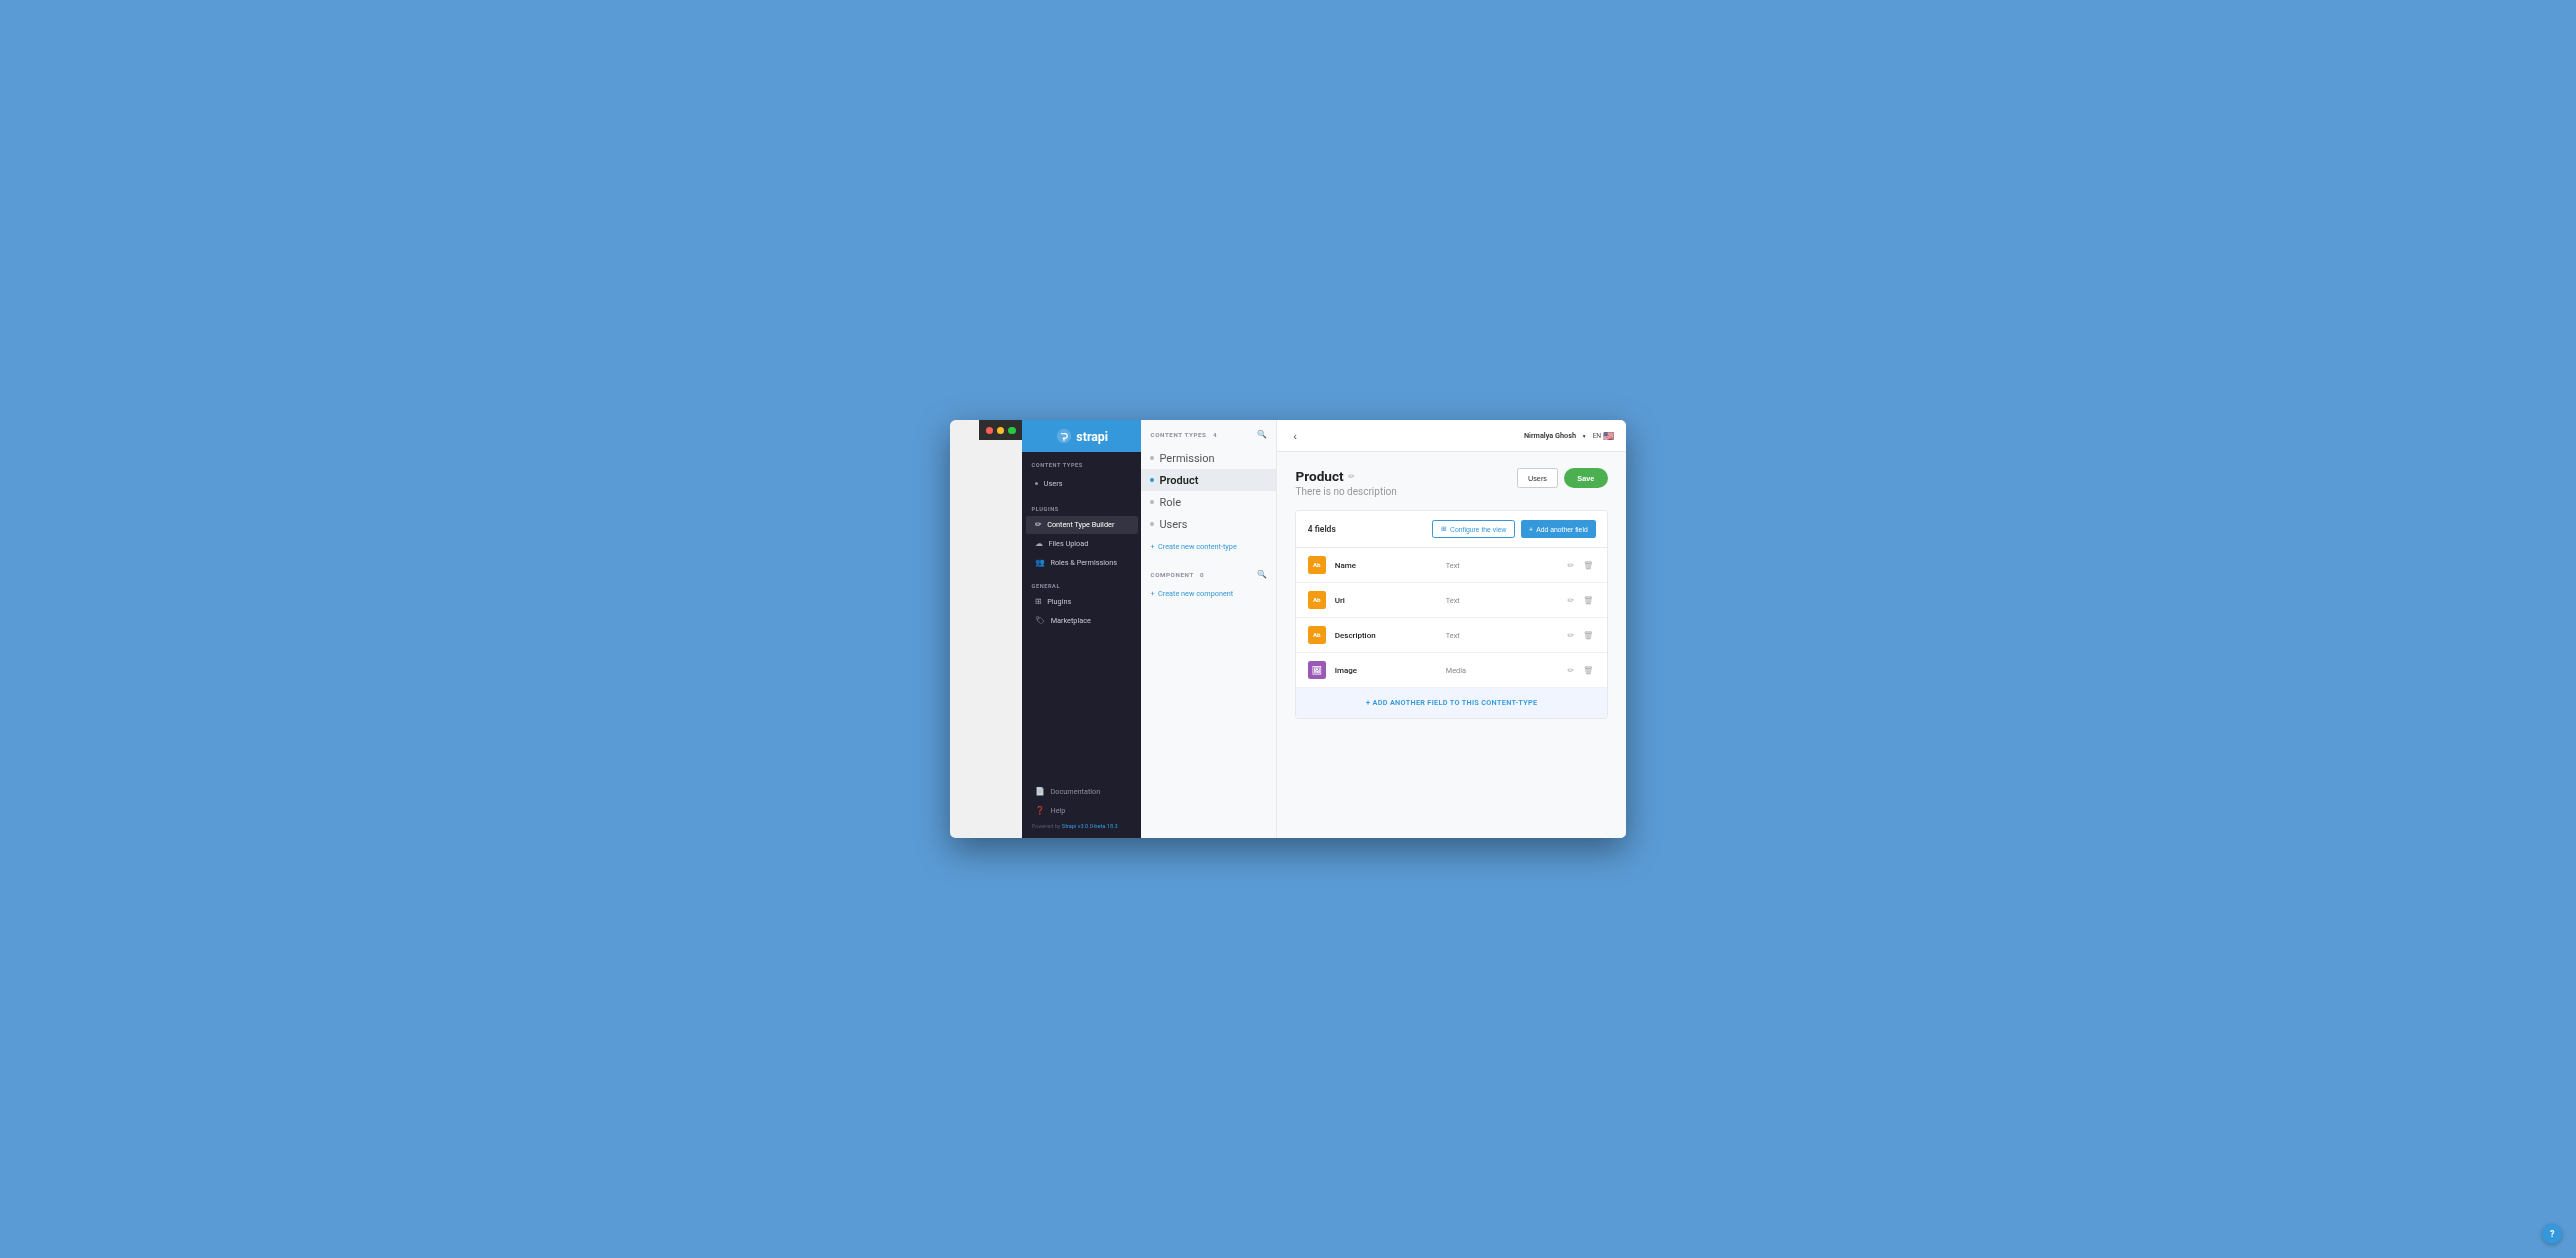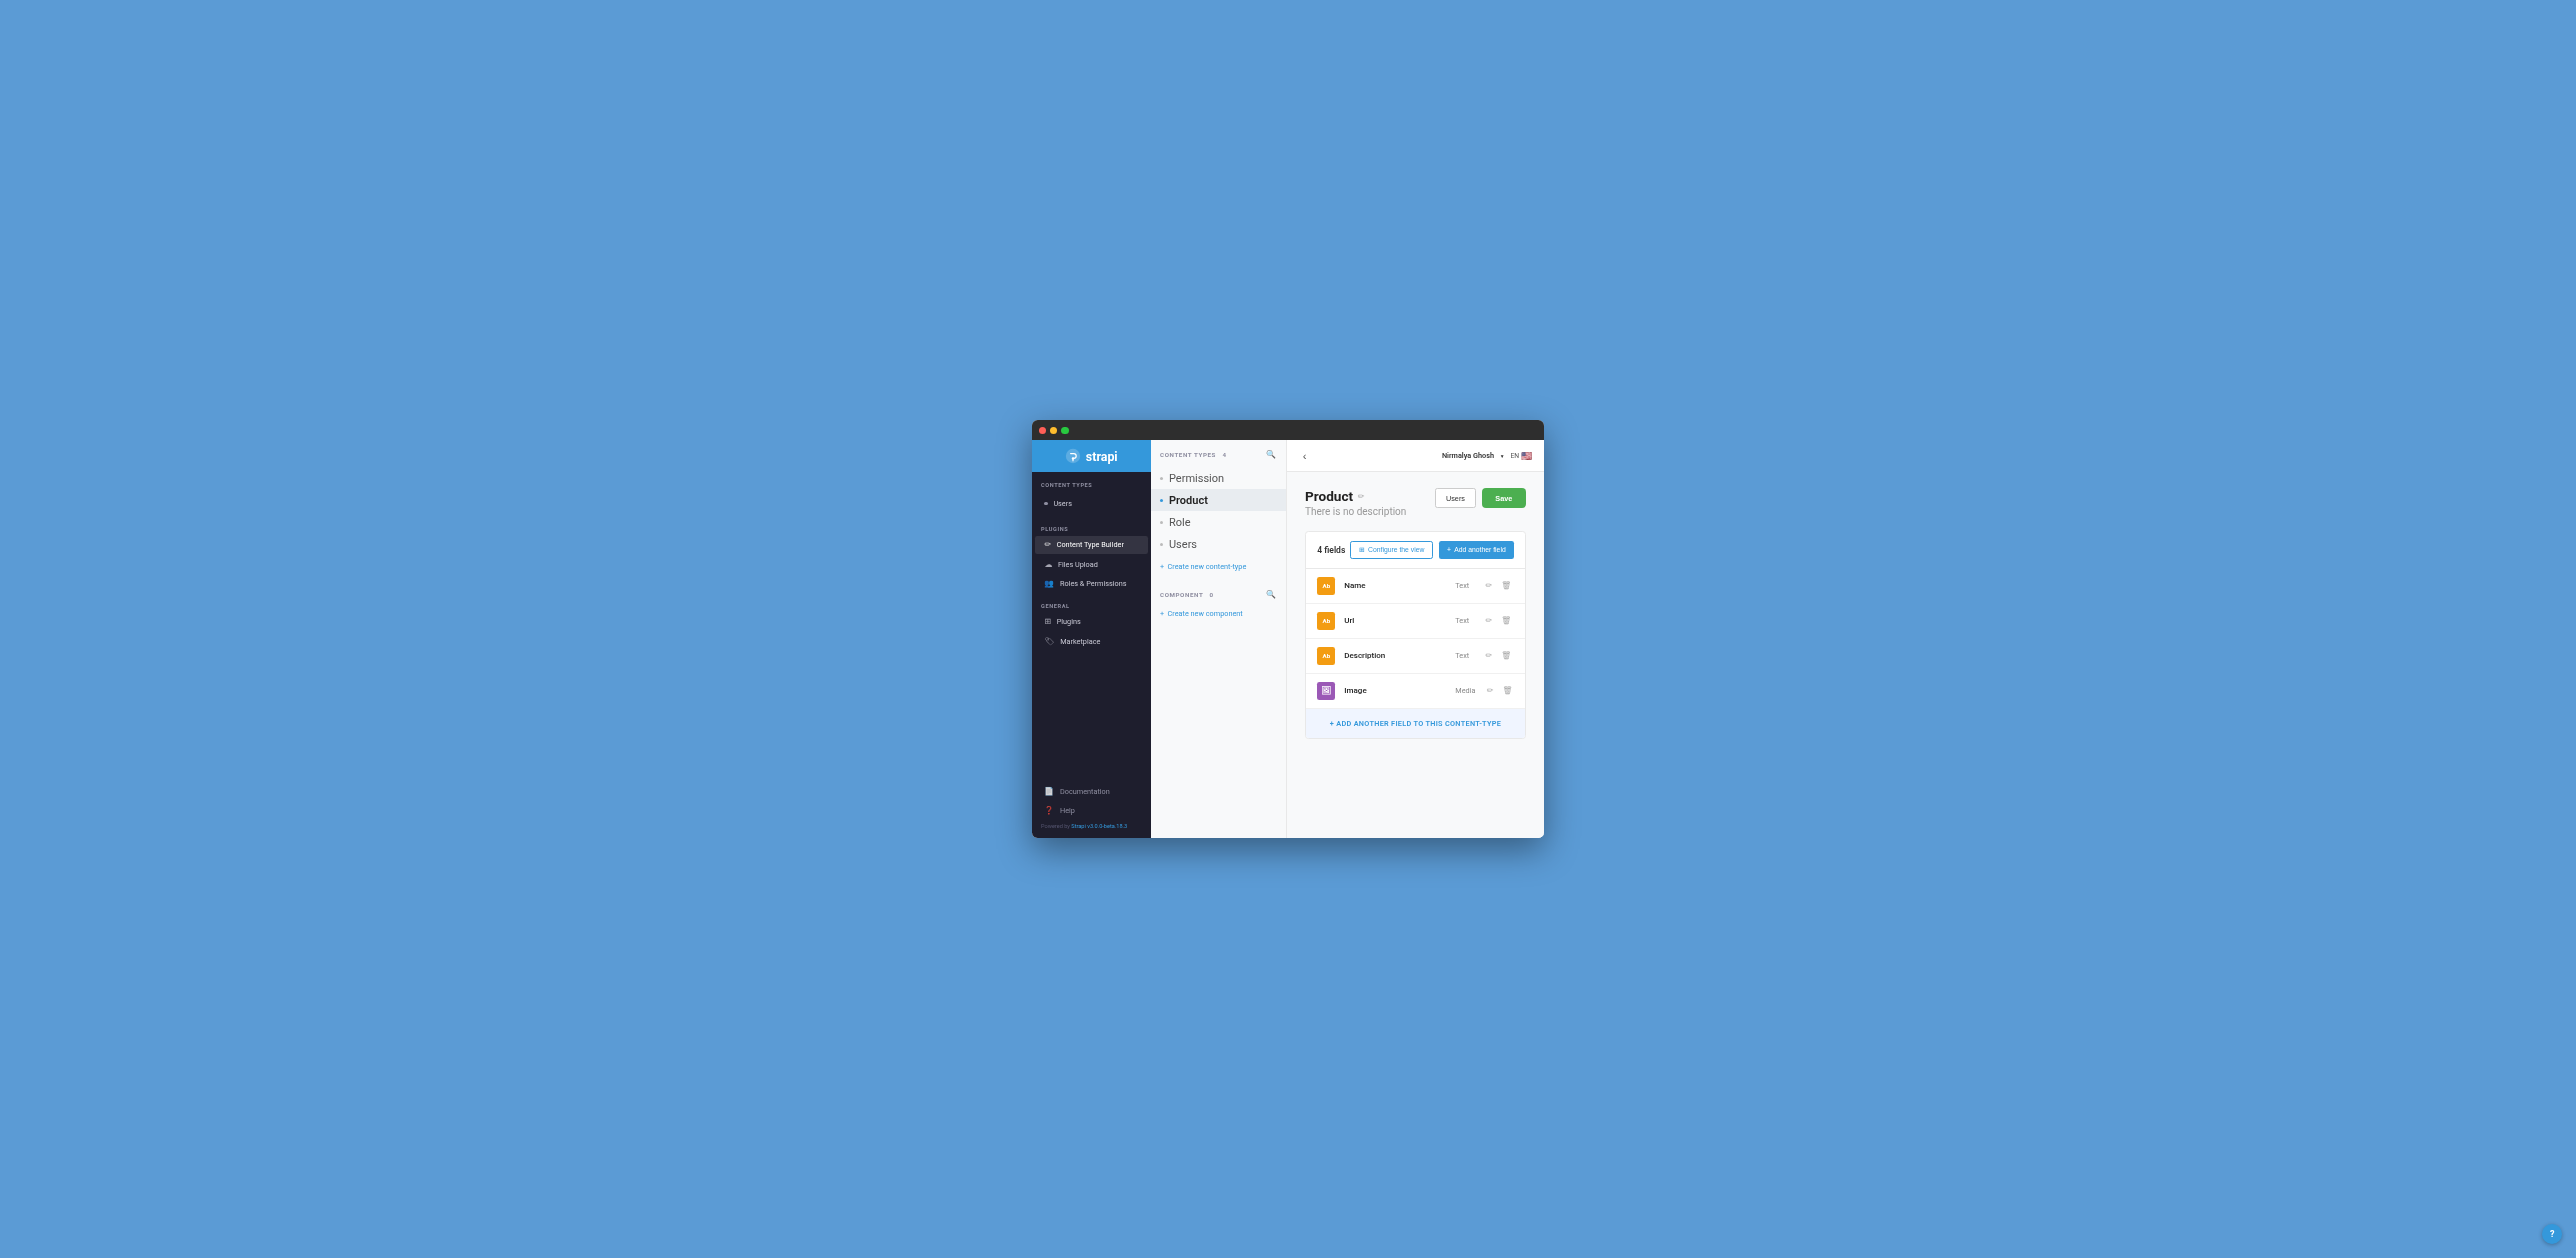--- a/index.html
+++ b/index.html
@@ -5,28 +5,29 @@
     * { box-sizing: border-box; margin: 0; padding: 0; }
     body {
       background: #5b9bd5;
       display: flex;
       justify-content: center;
       align-items: center;
       min-height: 100vh;
       font-family: -apple-system, BlinkMacSystemFont, 'Segoe UI', Roboto, sans-serif;
     }
     .window {
-      width: 512px;
+      width: 676px;
       height: 418px;
       background: #f0f0f0;
       border-radius: 5.6px;
       overflow: hidden;
       box-shadow: 0 11.3px 34px rgba(0,0,0,0.4);
       display: flex;
-      flex-direction: column;
+      flex-direction: row;
+      padding-left: 29px;
     }
     .titlebar {
       background: #2e2e2e;
       height: 20.3px;
       display: flex;
       align-items: center;
       padding: 0 6.8px;
       gap: 4px;
       flex-shrink: 0;
     }
@@ -241,21 +242,21 @@
       padding: 4.5px 10.2px;
       border-radius: 2.3px;
       font-size: 7.3px;
       cursor: pointer;
     }
     .btn-save {
       background: #4caf50;
       border: none;
       color: #fff;
       padding: 4.5px 13.6px;
-      border-radius: 4px;
+      border-radius: 10px;
       font-size: 7.3px;
       cursor: pointer;
       font-weight: 600;
     }
     .fields-card {
       background: #fff;
       border: 0.6px solid #e8e8e8;
       border-radius: 3.4px;
       overflow: hidden;
     }

